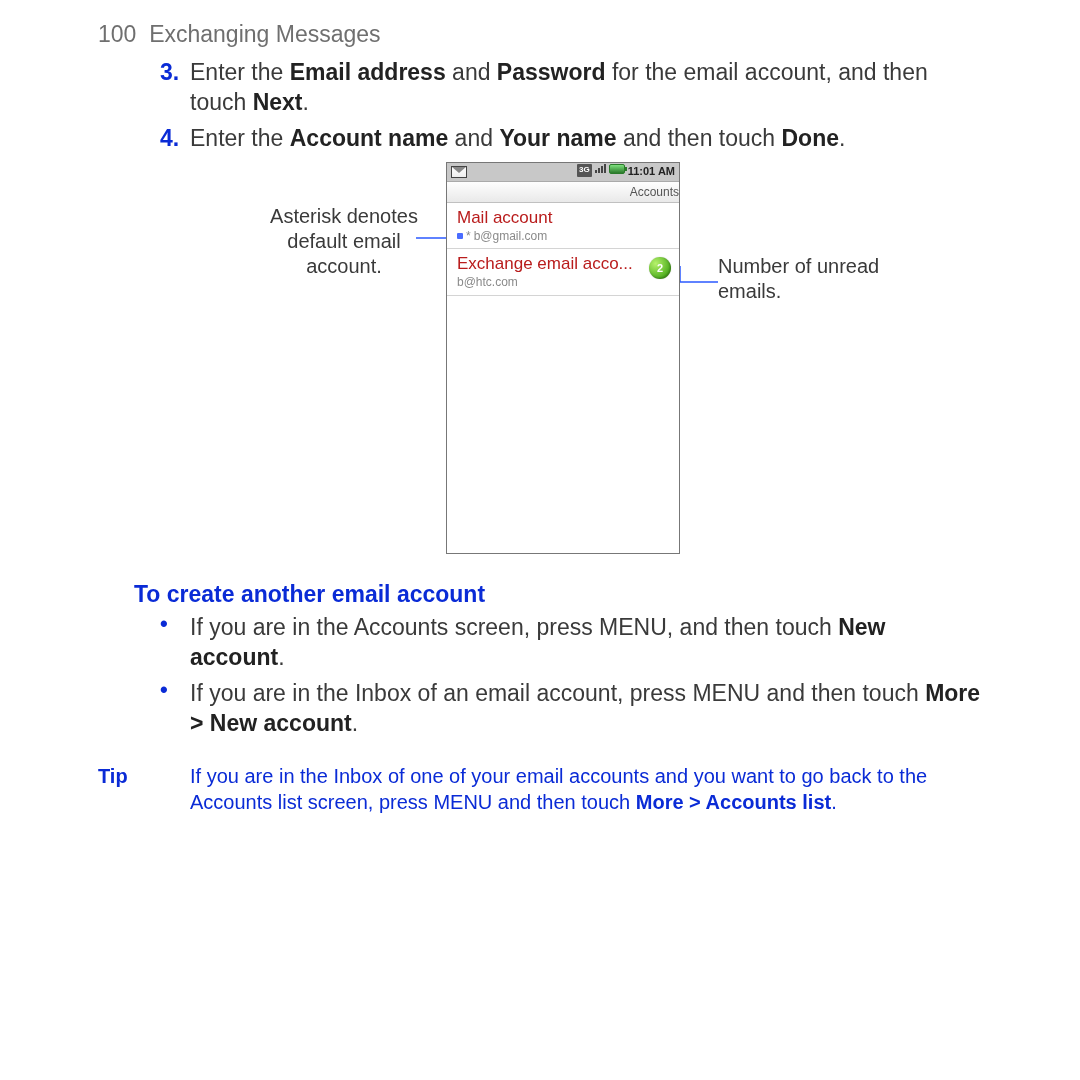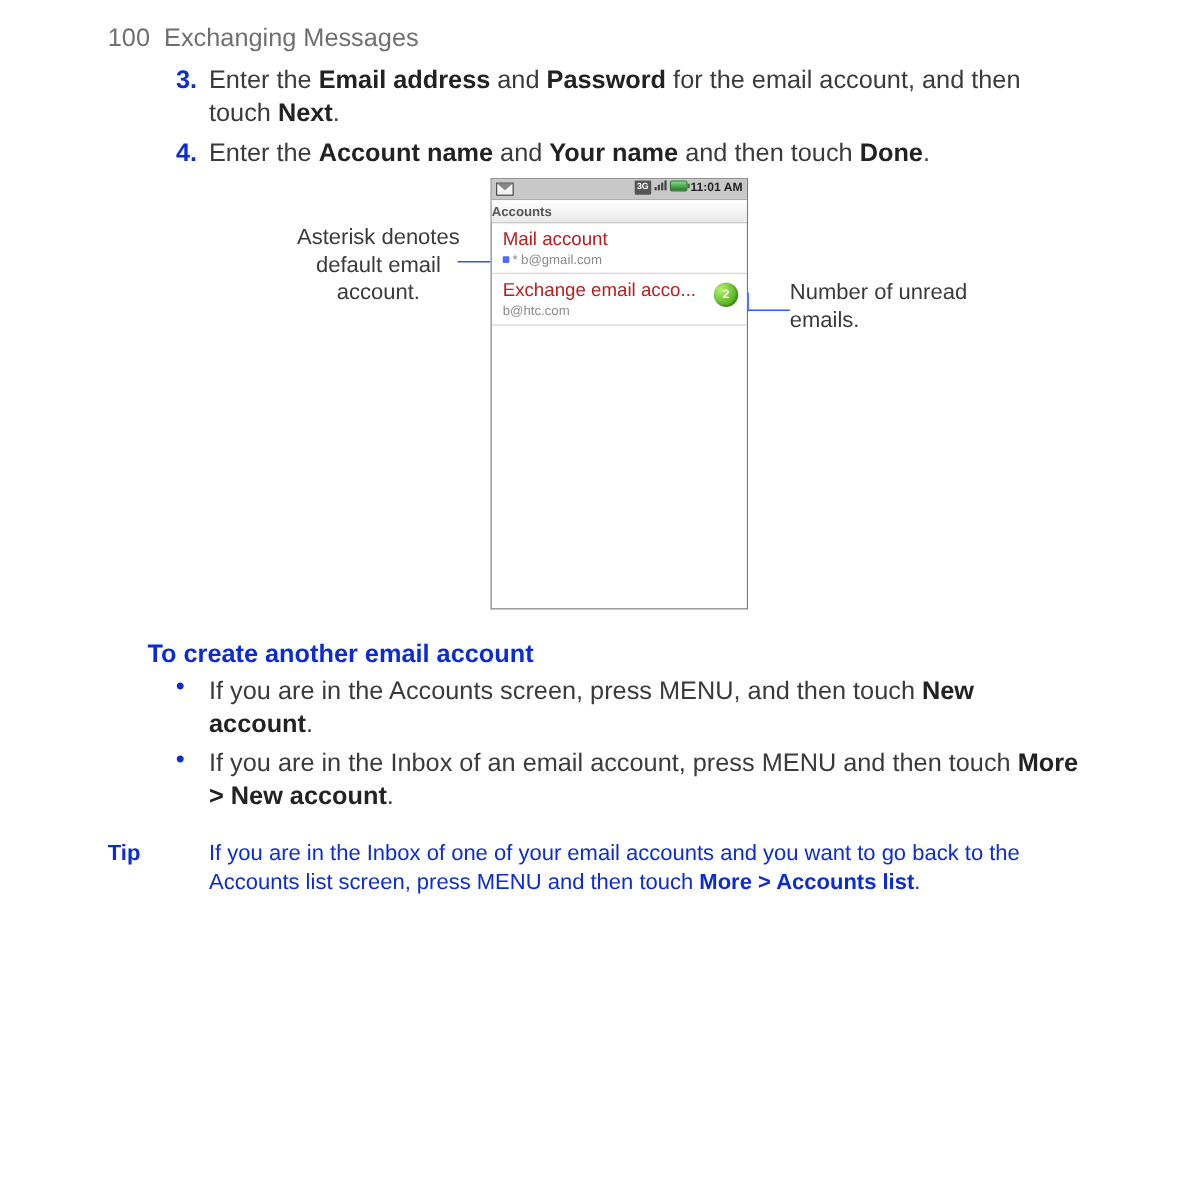--- a/index.html
+++ b/index.html
@@ -148,22 +148,22 @@
     position:relative;
   }
   .sb-batt::after{
     content:""; position:absolute; right:-3px; top:2px;
     width:2px; height:4px; background:#2a7a2a;
   }
   .title-bar {
     height: 20px;
     background: linear-gradient(#fefefe,#e9e9e9);
     border-bottom: 1px solid #c0c0c0;
-    text-align: left;
-    font-weight: 700;
+    text-align: right;
+    font-weight: 400;
     font-size: 12px;
     color: #555;
     line-height: 20px;
   }
   .acct {
     border-bottom: 1px solid #d4d4d4;
     padding: 4px 8px 4px 10px;
     position: relative;
   }
   .acct-name {

